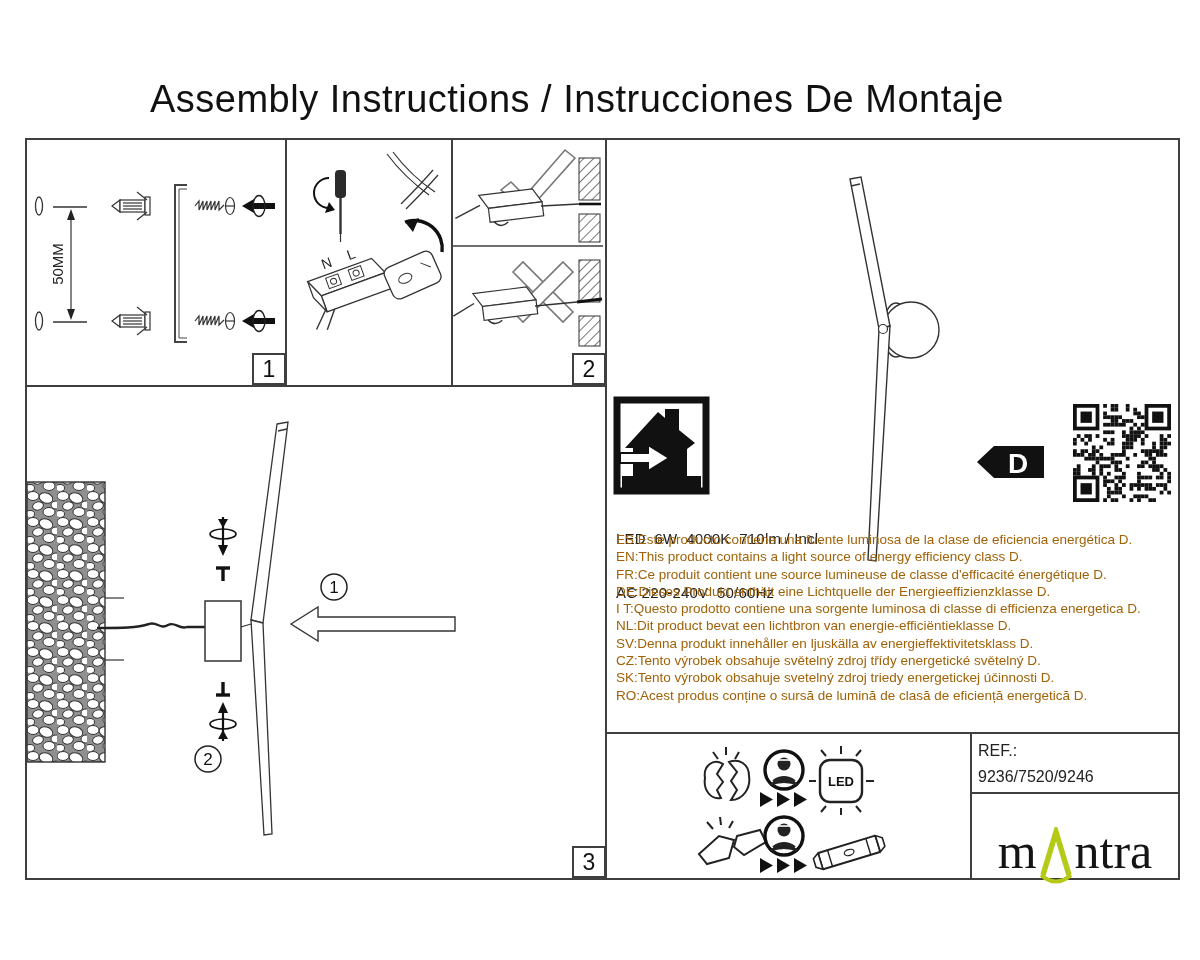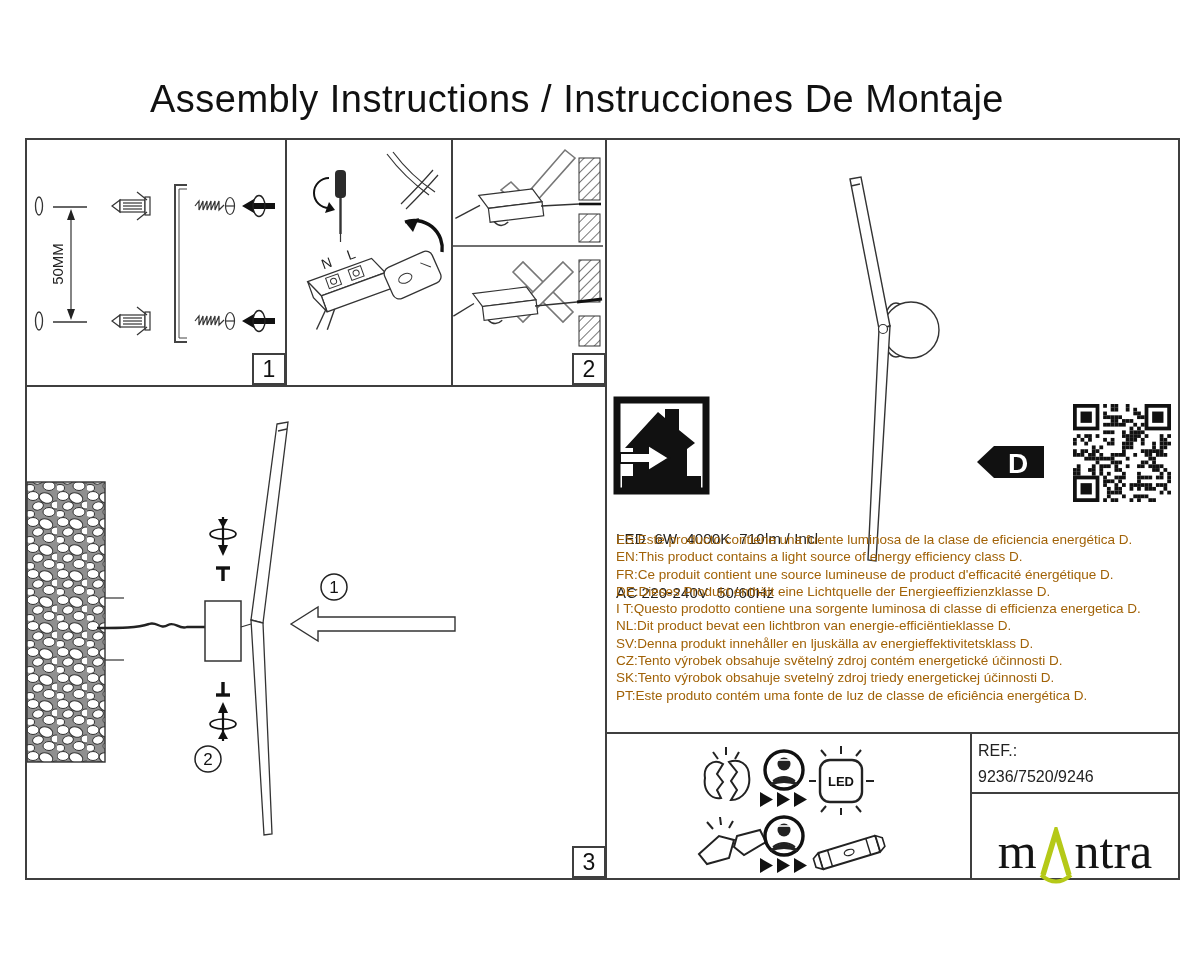--- a/index.html
+++ b/index.html
@@ -543,28 +543,28 @@
 </svg>
 
 <div class="abs spec">
   <div>LED  6W  4000K  710lm / Incl.</div>
   <div>AC 220-240V  50/60Hz</div>
 </div>
 
 <div class="abs statements">
   <div>ES:Este producto contiene una fuente luminosa de la clase de eficiencia energética D.</div>
   <div>EN:This product contains a light source of energy efficiency class D.</div>
-  <div>FR:Ce produit contient une source lumineuse de product d'efficacité énergétique D.</div>
+  <div>FR:Ce produit contient une source lumineuse de classe d'efficacité énergétique D.</div>
   <div>DE:Dieses Produkt enthält eine Lichtquelle der Energieeffizienzklasse D.</div>
   <div>I T:Questo prodotto contiene una sorgente luminosa di classe di efficienza energetica D.</div>
   <div>NL:Dit product bevat een lichtbron van energie-efficiëntieklasse D.</div>
   <div>SV:Denna produkt innehåller en ljuskälla av energieffektivitetsklass D.</div>
-  <div>CZ:Tento výrobek obsahuje světelný zdroj contém energetické účinnosti D.</div>
+  <div>CZ:Tento výrobek obsahuje světelný zdroj třídy energetické světelný D.</div>
   <div>SK:Tento výrobok obsahuje svetelný zdroj triedy energetickej účinnosti D.</div>
-  <div>PT:Este produto contém uma fonte de luz de classe de eficiência energética D.</div>
+  <div>RO:Acest produs conține o sursă de lumină de clasă de eficiență energetică D.</div>
 </div>
 
 <svg class="abs" style="left:607px;top:734px;" width="361" height="142" viewBox="0 0 361 142">
 
   <g fill="#fff" stroke="#222" stroke-width="2">
     <path d="M116,30 C106,24 96,32 98,44 C96,56 104,66 114,64 L110,56 L116,48 L110,40 Z"></path>
     <path d="M122,28 C132,24 142,30 142,42 C144,54 136,66 124,66 L130,56 L124,47 L130,38 Z"></path>
   </g>
   <g stroke="#222" stroke-width="2">
     <line x1="106" y1="18" x2="111" y2="25"></line>

